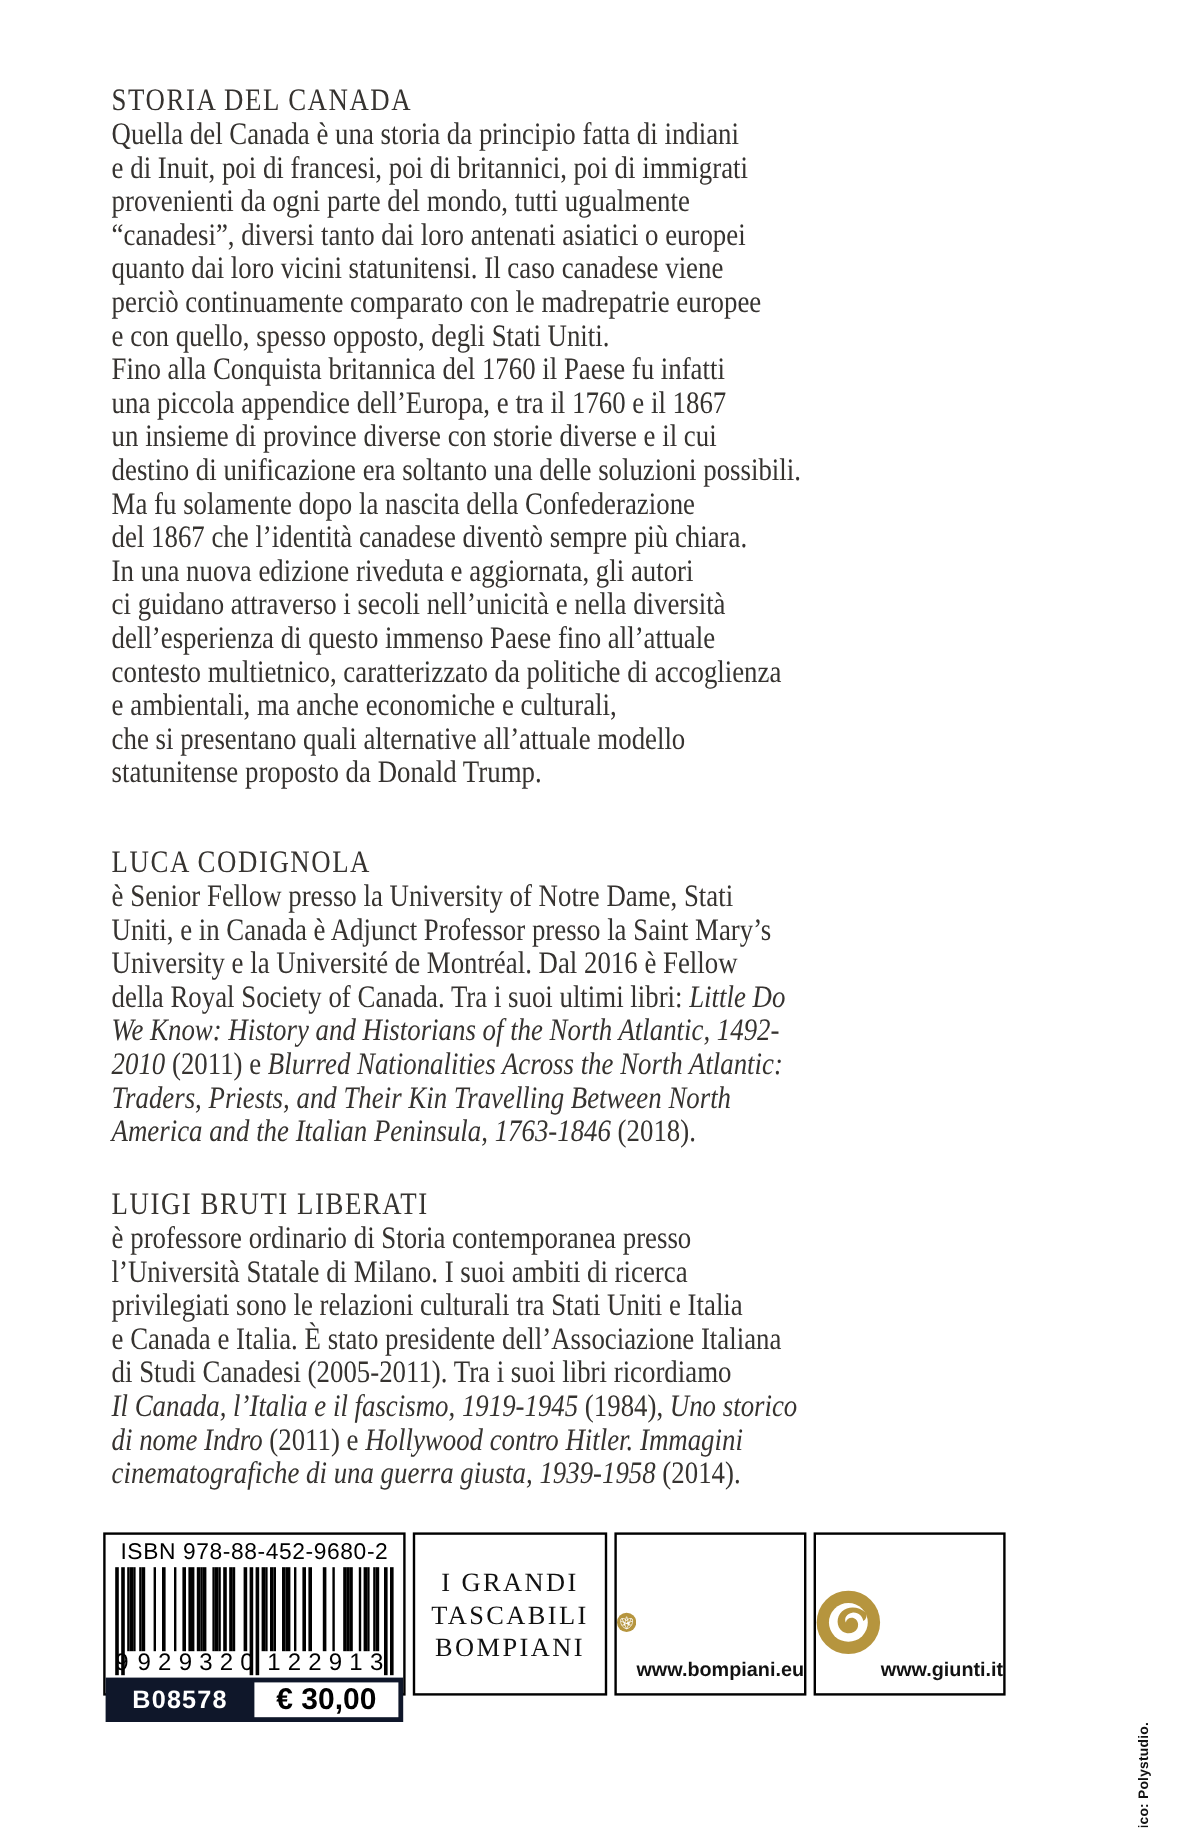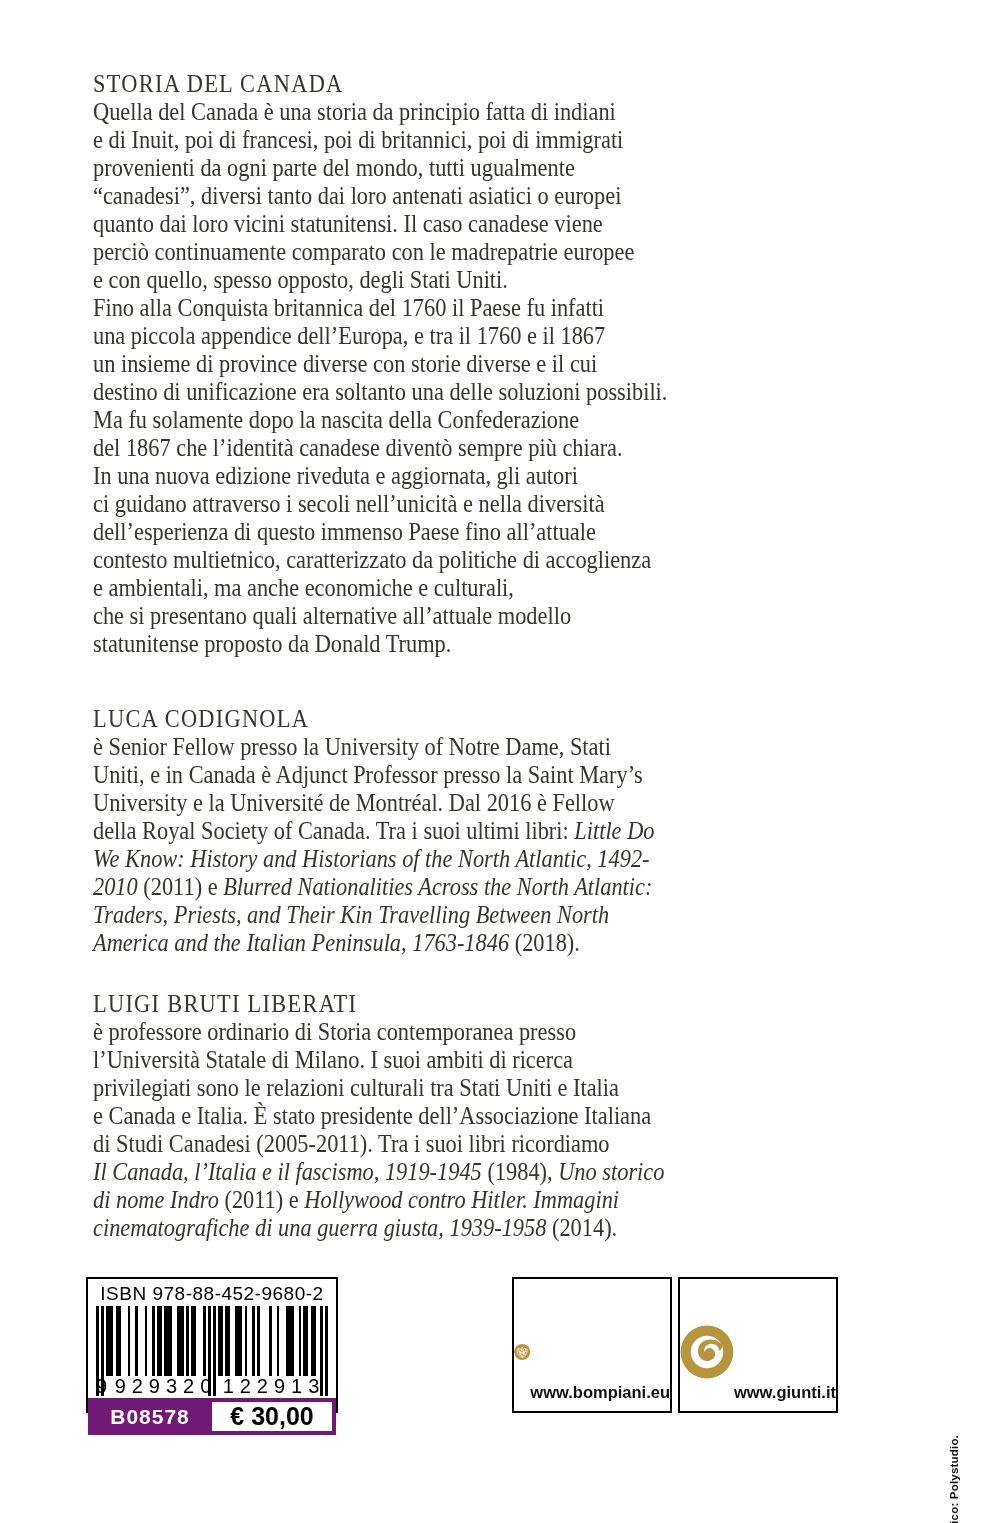--- a/index.html
+++ b/index.html
@@ -24,21 +24,21 @@
   .isbn-label{font-family:"Liberation Sans",sans-serif;font-size:19px;color:#000;
               text-align:center;letter-spacing:.5px;margin-top:4px;height:22px;}
   .bars{display:flex;justify-content:center;align-items:flex-start;height:70px;margin-top:1px;}
   .bar{width:2.45px;height:70px;flex:0 0 auto;}
   .bar.on{background:#000;}
   .bar.guard{height:90px;}
   .digits{display:flex;align-items:flex-end;height:22px;padding:0 8px;
           font-family:"Liberation Sans",sans-serif;font-size:20px;color:#000;}
   .digits .d-first{width:16px;}
   .digits .grp{flex:1;text-align:center;letter-spacing:6px;}
-  .price-row{margin-top:auto;height:37px;background:#701a75;display:flex;
+  .price-row{margin-top:auto;height:37px;background:#0f172a;display:flex;
              font-family:"Liberation Sans",sans-serif;font-weight:bold;}
   .code-chip{width:50%;color:#fff;font-size:21px;letter-spacing:1px;
              display:flex;align-items:center;justify-content:center;}
   .price-chip{flex:1;background:#fff;margin:4px 4px 4px 0;color:#000;font-size:25px;
               display:flex;align-items:center;justify-content:center;}
 
   #imprint-box{left:344px;width:162px;display:flex;flex-direction:column;
                justify-content:center;align-items:center;}
   .imprint-line{font-size:22px;line-height:27px;letter-spacing:2px;color:#111;text-align:center;}
 
@@ -217,20 +217,25 @@
       <span class="d-first">9</span>
       <span class="grp">929320</span>
       <span class="grp">122913</span>
     </div>
     <div class="price-row">
       <div class="code-chip">B08578</div>
       <div class="price-chip">€ 30,00</div>
     </div>
   </div>
 
+  <div class="fbox" id="imprint-box">
+    <div class="imprint-line">I GRANDI</div>
+    <div class="imprint-line">TASCABILI</div>
+    <div class="imprint-line">BOMPIANI</div>
+  </div>
 
   <div class="fbox logo-box" id="bompiani-box">
     <svg class="logo-circle" width="100" height="100" viewBox="-50 -50 100 100">
       <circle r="49" fill="var(--gold)"></circle>
       <g fill="none" stroke="#fff" stroke-width="4" stroke-linejoin="round">
         <path d="M -30,-16 C -33,6 -24,25 0,33 C 24,25 33,6 30,-16 C 19,-23 9,-21 0,-9 C -9,-21 -19,-23 -30,-16 Z"></path>
         <path d="M 0,33 L -24,-22 M 0,33 L 24,-22 M -28,-6 L 22,14 M 28,-6 L -22,14 M -1,-29 L -13,18 M 1,-29 L 13,18"></path>
       </g>
       <path fill="#fff" d="M 2,-2 L 16,4 L 4,12 Z"></path>
     </svg>

